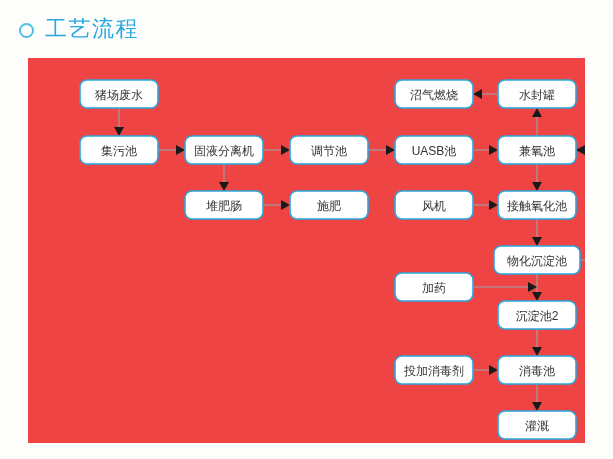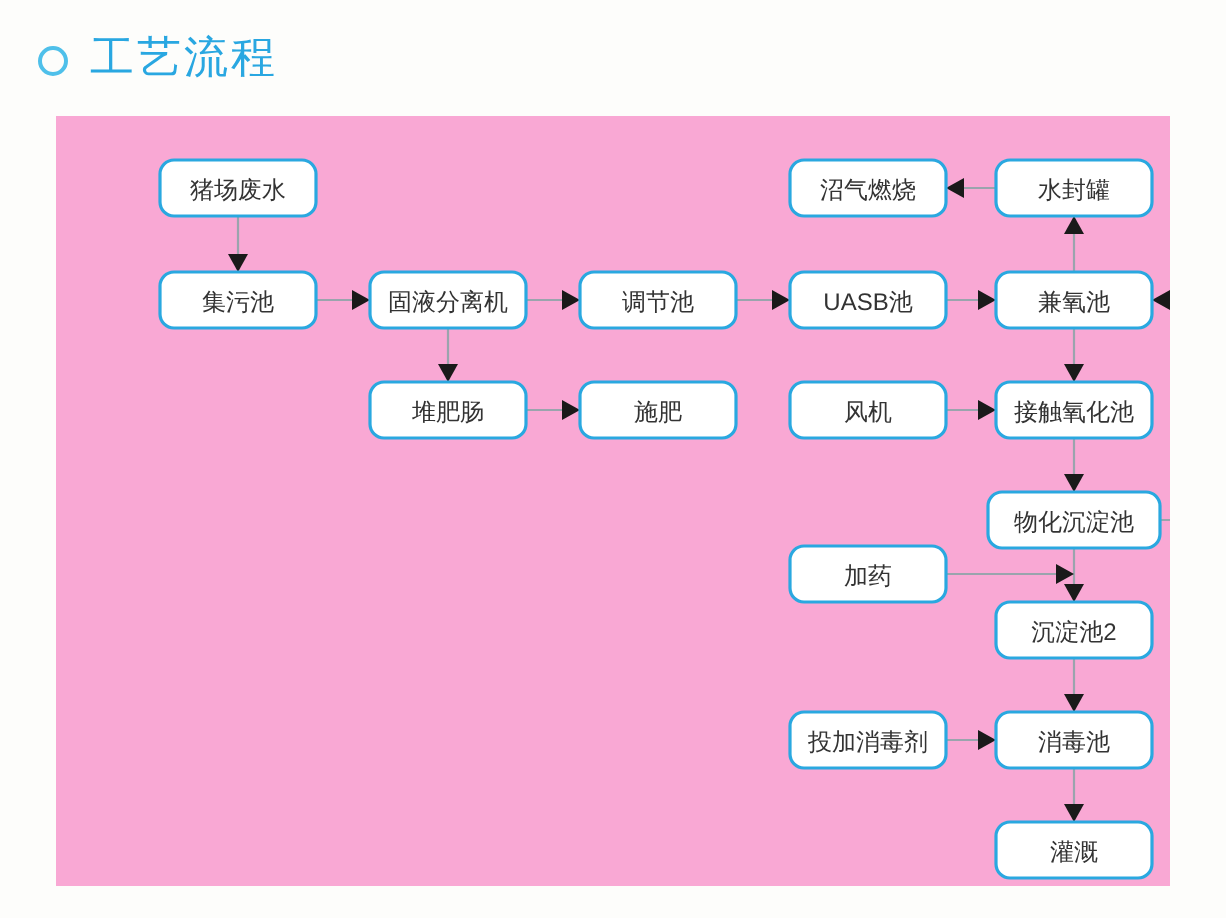--- a/index.html
+++ b/index.html
@@ -41,21 +41,21 @@
     letter-spacing: 1.5px;
     line-height: 1;
     white-space: nowrap;
   }
   #flow-panel {
     position: absolute;
     left: 28px;
     top: 58px;
     width: 557px;
     height: 385px;
-    background: #f9a8d4;
+    background: #ef4444;
   }
   #flow-svg {
     position: absolute;
     left: 0;
     top: 0;
     width: 557px;
     height: 385px;
     display: block;
   }
   .node-rect {

